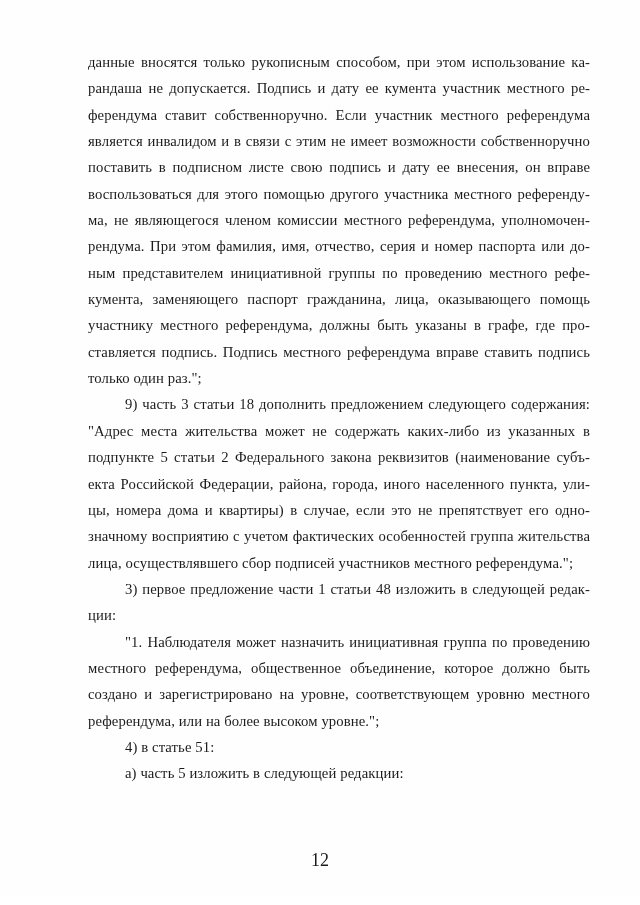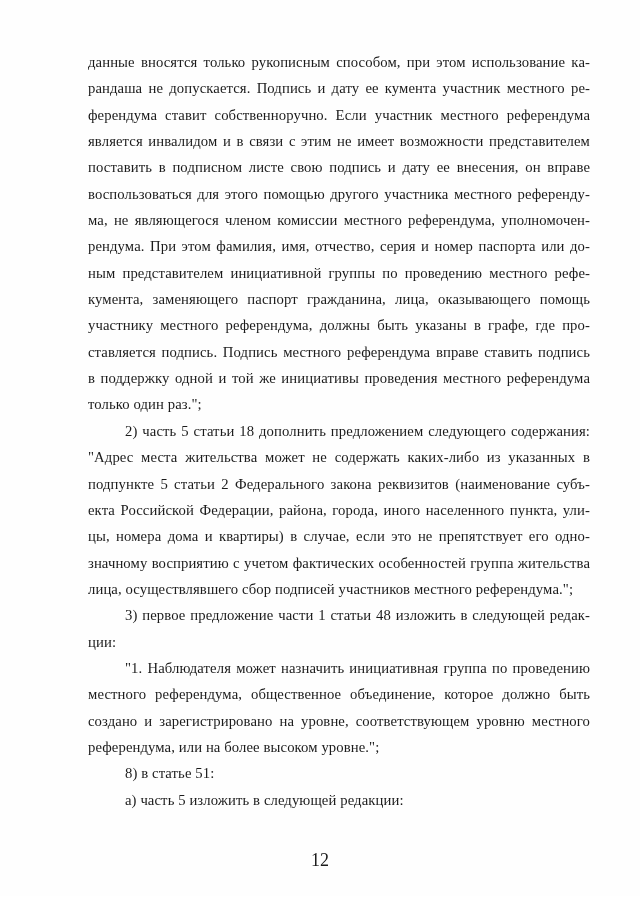--- a/index.html
+++ b/index.html
@@ -53,41 +53,40 @@
   }
 </style>
 </head>
 <body>
 
 <div class="page">
   <div class="body-text">
       <div class="ln">данные вносятся только рукописным способом, при этом использование ка-</div>
       <div class="ln">рандаша не допускается. Подпись и дату ее кумента участник местного ре-</div>
       <div class="ln">ферендума ставит собственноручно. Если участник местного референдума</div>
-      <div class="ln">является инвалидом и в связи с этим не имеет возможности представителем</div>
+      <div class="ln">является инвалидом и в связи с этим не имеет возможности собственноручно</div>
       <div class="ln">поставить в подписном листе свою подпись и дату ее внесения, он вправе</div>
       <div class="ln">воспользоваться для этого помощью другого участника местного референду-</div>
       <div class="ln">ма, не являющегося членом комиссии местного референдума, уполномочен-</div>
       <div class="ln">рендума. При этом фамилия, имя, отчество, серия и номер паспорта или до-</div>
       <div class="ln">ным представителем инициативной группы по проведению местного рефе-</div>
       <div class="ln">кумента, заменяющего паспорт гражданина, лица, оказывающего помощь</div>
       <div class="ln">участнику местного референдума, должны быть указаны в графе, где про-</div>
       <div class="ln">ставляется подпись. Подпись местного референдума вправе ставить подпись</div>
-      <div class="ln">в поддержку одной и той же инициативы проведения местного референдума</div>
       <div class="ln end">только один раз.";</div>
-      <div class="ln ind">2) часть 5 статьи 18 дополнить предложением следующего содержания:</div>
+      <div class="ln ind">9) часть 3 статьи 18 дополнить предложением следующего содержания:</div>
       <div class="ln">"Адрес места жительства может не содержать каких-либо из указанных в</div>
       <div class="ln">подпункте 5 статьи 2 Федерального закона реквизитов (наименование субъ-</div>
       <div class="ln">екта Российской Федерации, района, города, иного населенного пункта, ули-</div>
       <div class="ln">цы, номера дома и квартиры) в случае, если это не препятствует его одно-</div>
       <div class="ln">значному восприятию с учетом фактических особенностей группа жительства</div>
       <div class="ln end">лица, осуществлявшего сбор подписей участников местного референдума.";</div>
       <div class="ln ind">3) первое предложение части 1 статьи 48 изложить в следующей редак-</div>
       <div class="ln end">ции:</div>
       <div class="ln ind">"1. Наблюдателя может назначить инициативная группа по проведению</div>
       <div class="ln">местного референдума, общественное объединение, которое должно быть</div>
       <div class="ln">создано и зарегистрировано на уровне, соответствующем уровню местного</div>
       <div class="ln end">референдума, или на более высоком уровне.";</div>
-      <div class="ln ind end">8) в статье 51:</div>
+      <div class="ln ind end">4) в статье 51:</div>
       <div class="ln ind end">а) часть 5 изложить в следующей редакции:</div>
     </div>
   <div class="page-number">12</div>
 </div>
 
 </body></html>

